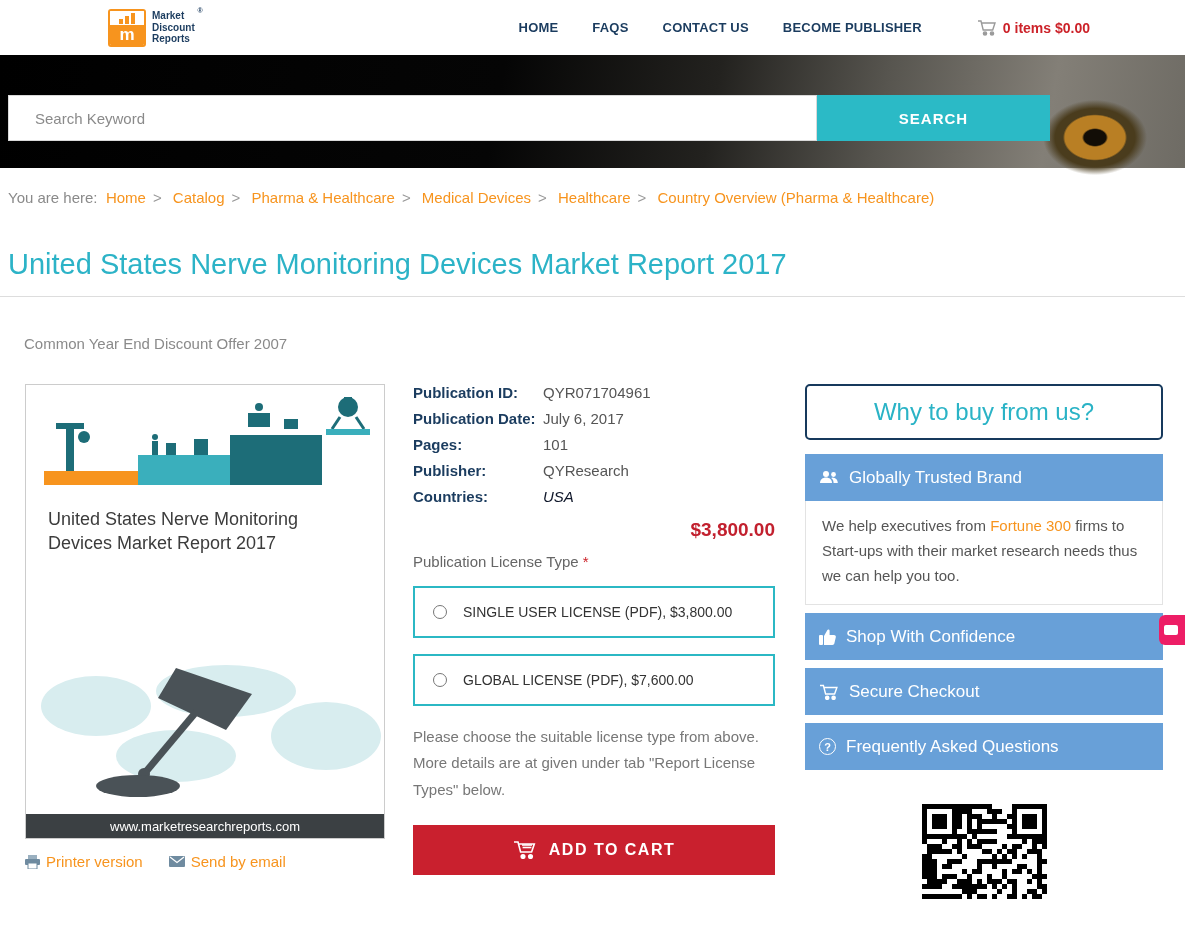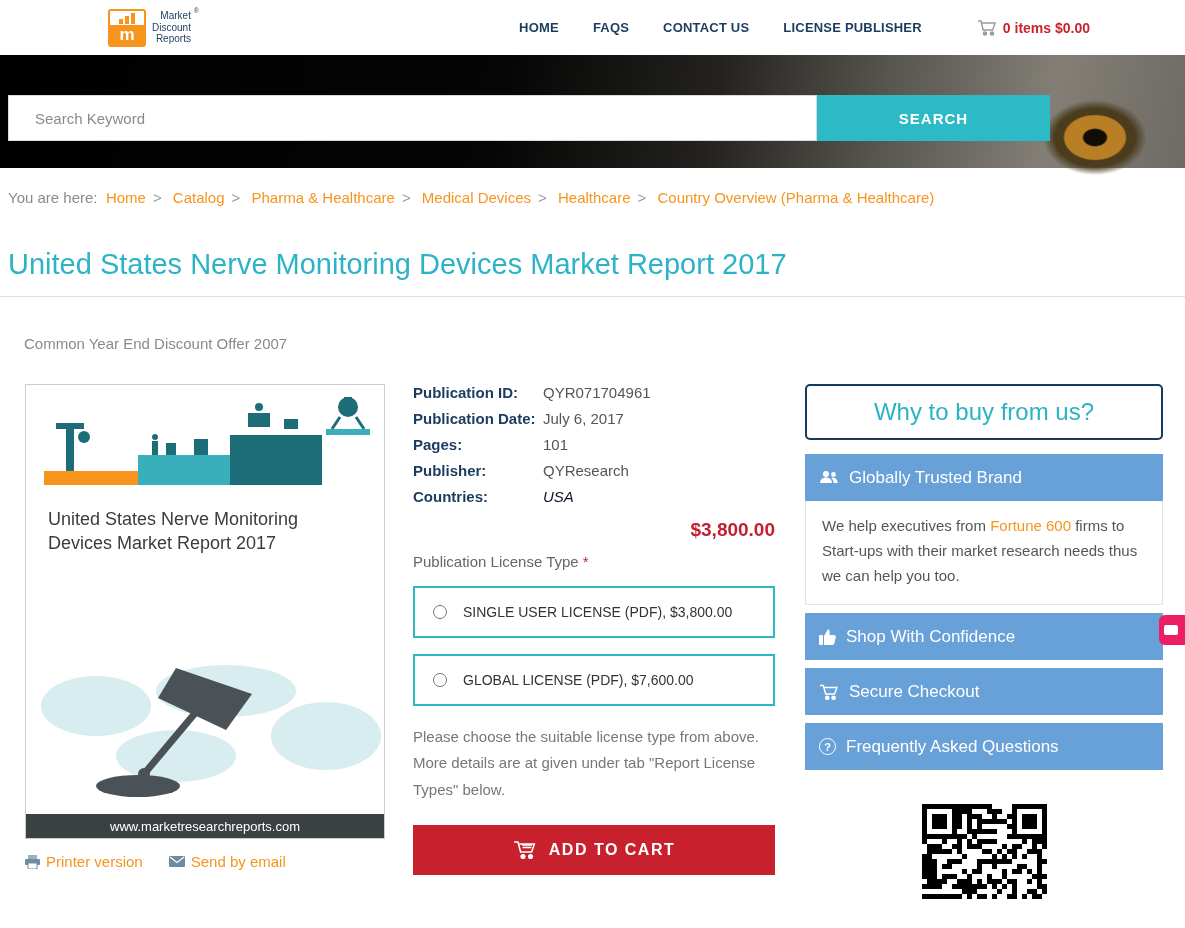--- a/index.html
+++ b/index.html
@@ -7,21 +7,21 @@
     font-family:"Liberation Sans", sans-serif; }
 
   
   .topbar { height:55px; display:flex; align-items:center; background:#fff; }
   .logo { display:flex; align-items:center; gap:6px; margin-left:108px; cursor:pointer; }
   .logo-mark { width:38px; height:38px; border:2px solid #f7941e; border-radius:3px; overflow:hidden; display:flex; flex-direction:column; }
   .logo-mark .bars { height:14px; background:#fff; display:flex; align-items:flex-end; justify-content:center; gap:2px; padding-bottom:1px; }
   .logo-mark .bars i { display:block; width:4px; background:#f7941e; }
   .logo-mark .bars i:nth-child(1){height:5px}.logo-mark .bars i:nth-child(2){height:8px}.logo-mark .bars i:nth-child(3){height:11px}
   .logo-mark .m { flex:1; background:#f7941e; color:#fff; font-weight:bold; font-size:17px; display:flex; align-items:center; justify-content:center; line-height:1; }
-  .logo-text { font-size:10px; font-weight:normal; color:#1b3c5f; line-height:1.15; position:relative; padding-right:8px;text-align:right; }
+  .logo-text { font-size:10px; font-weight:bold; color:#1b3c5f; line-height:1.15; position:relative; padding-right:8px; }
   .logo-text .reg { position:absolute; right:0; top:-3px; font-size:7px; }
   .main-nav { margin-left:auto; display:flex; gap:34px; }
   .main-nav a { text-decoration:none; color:#1b3c5f; font-size:13px; font-weight:bold; letter-spacing:.2px; cursor:pointer; }
   .cart-box { margin-left:55px; margin-right:95px; display:flex; align-items:center; gap:6px; cursor:pointer; }
   .cart-box .cart-label { color:#cc2229; font-size:14px; font-weight:bold; }
 
   
   .hero { position:relative; height:113px;
     background:linear-gradient(100deg,#000 0%,#050505 42%,#23221f 60%,#57554f 74%,#837f77 88%,#6e6b64 100%); }
   .hero .eye { position:absolute; right:18px; top:22px; width:160px; height:110px;
@@ -104,21 +104,21 @@
       <span class="reg">®</span>
       <div>Market</div>
       <div>Discount</div>
       <div>Reports</div>
     </div>
   </div>
   <nav class="main-nav">
     <a>HOME</a>
     <a>FAQS</a>
     <a>CONTACT US</a>
-    <a>LICENSE PUBLISHER</a>
+    <a>BECOME PUBLISHER</a>
   </nav>
   <div class="cart-box">
     <svg width="20" height="17" viewBox="0 0 20 17">
       <g fill="none" stroke="#9a9a9a" stroke-width="1.4">
         <path d="M1 2 h3 l2.2 9 h9.5 l2.3-7 H5"></path>
         <circle cx="8" cy="14.5" r="1.6" fill="#9a9a9a"></circle>
         <circle cx="15" cy="14.5" r="1.6" fill="#9a9a9a"></circle>
       </g>
     </svg>
     <span class="cart-label">0 items $0.00</span>
@@ -261,21 +261,21 @@
         <g fill="#fff">
           <circle cx="7" cy="4" r="3"></circle>
           <path d="M1 13 c0-3.4 2.7-5.5 6-5.5 s6 2.1 6 5.5 z"></path>
           <circle cx="14.5" cy="4.5" r="2.4"></circle>
           <path d="M13.5 7.6 c2.9 .2 5.3 2 5.3 5.4 h-4.2 c0-2.2-.8-4-2.4-5 z"></path>
         </g>
       </svg>
       <span>Globally Trusted Brand</span>
     </div>
     <div class="trusted-box">
-      <span>We help executives from </span><span class="hl">Fortune 600</span><span> firms to Start-ups with their market research needs thus we can help you too.</span>
+      <span>We help executives from </span><span class="hl">Fortune 300</span><span> firms to Start-ups with their market research needs thus we can help you too.</span>
     </div>
 
     <div class="banner gap">
       <svg width="17" height="16" viewBox="0 0 17 16">
         <g fill="#fff">
           <rect x="0" y="6" width="4" height="10" rx="1"></rect>
           <path d="M5 16 V7 l3.4-6 c.5-1 2.2-.6 2.2 .8 V6 h4.4 c1.2 0 2.1 1.1 1.8 2.3 l-1.4 6 c-.2 1-1 1.7-2 1.7 z"></path>
         </g>
       </svg>
       <span>Shop With Confidence</span>

